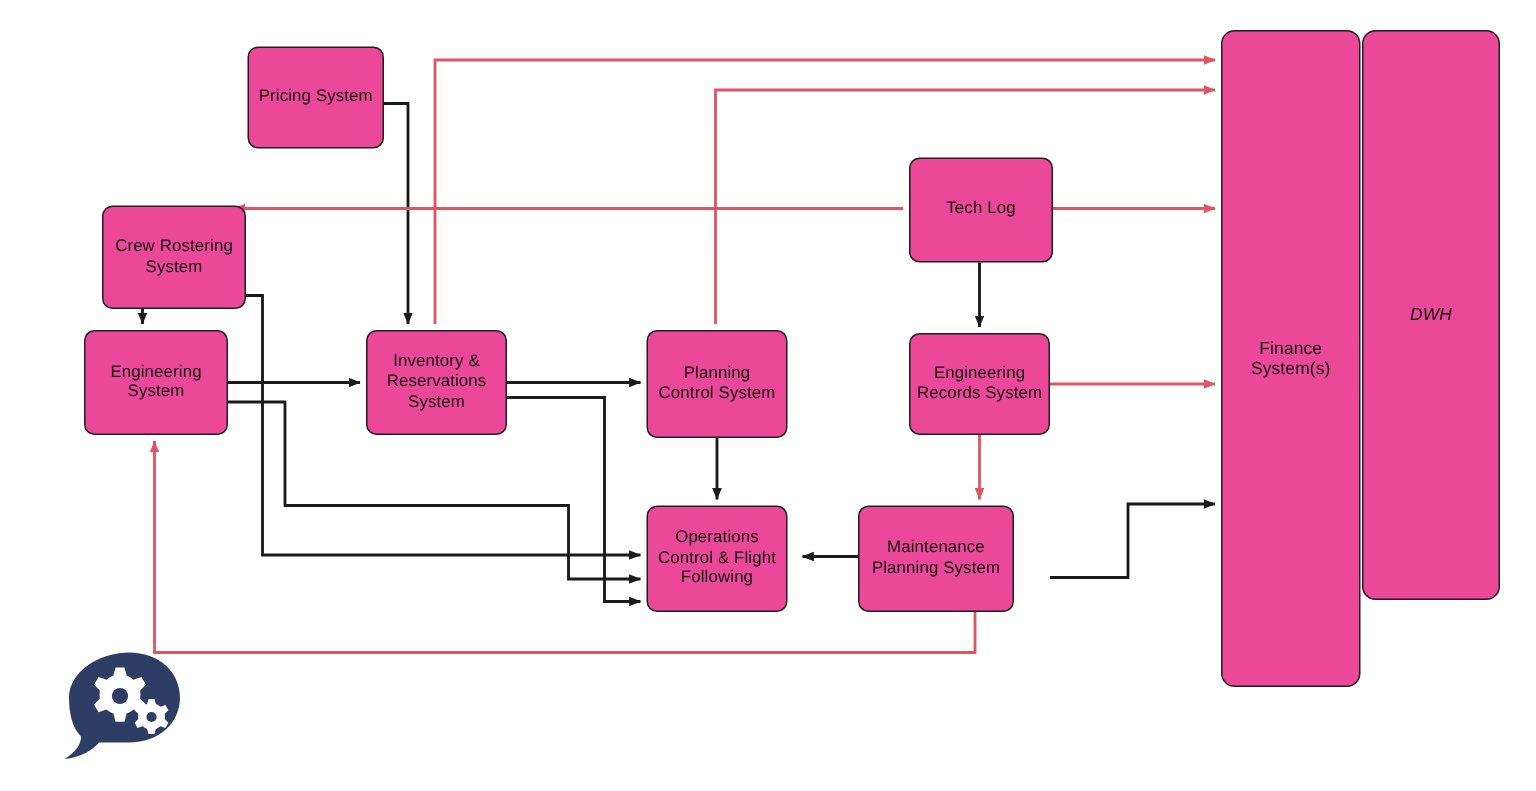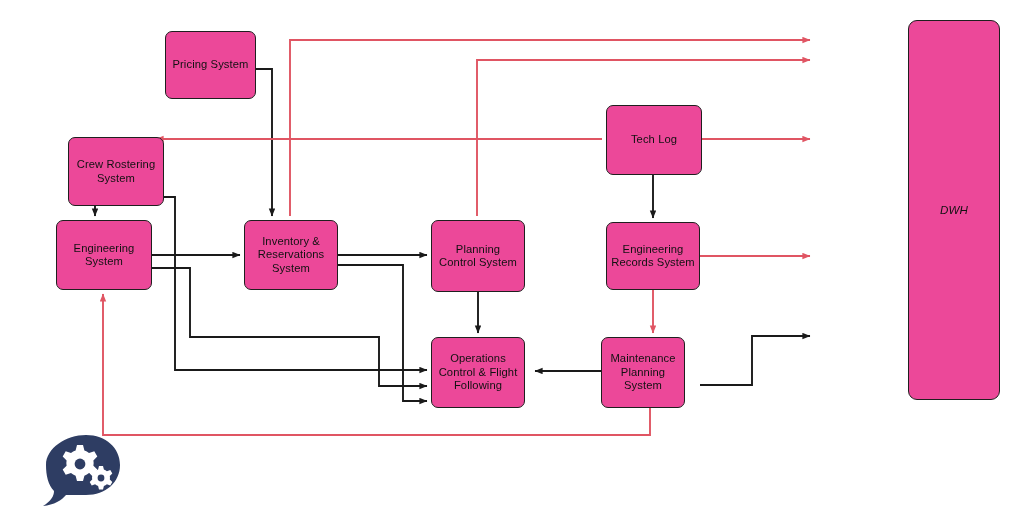--- a/index.html
+++ b/index.html
@@ -79,24 +79,27 @@
   </div>
 
   <div class="node" style="left:606px;top:105px;width:96px;height:70px;">
     <span>Tech Log</span>
   </div>
 
   <div class="node" style="left:606px;top:222px;width:94px;height:68px;">
     <span>Engineering Records System</span>
   </div>
 
-  <div class="node" style="left:601px;top:337px;width:84px;height:71px;">
+  <div class="node" style="left:572px;top:337px;width:104px;height:71px;">
     <span>Maintenance Planning System</span>
   </div>
 
+  <div class="node tall" style="left:814px;top:20px;width:93px;height:438px;">
+    <span>Finance System(s)</span>
+  </div>
 
   <div class="node tall" style="left:908px;top:20px;width:92px;height:380px;font-style:italic;">
     <span>DWH</span>
   </div>
 
   <div class="logo">
     <svg width="86" height="80" viewBox="0 0 86 80">
       <path d="M46,3 C66,3 80,16 80,33 C80,50 66,63 46,63 L26,63
                C22,68 14,73 3,74 C11,69 14,64 14,59
                C8,53 6,43 6,33 C6,16 26,3 46,3 Z" fill="#2e3d63"></path>

